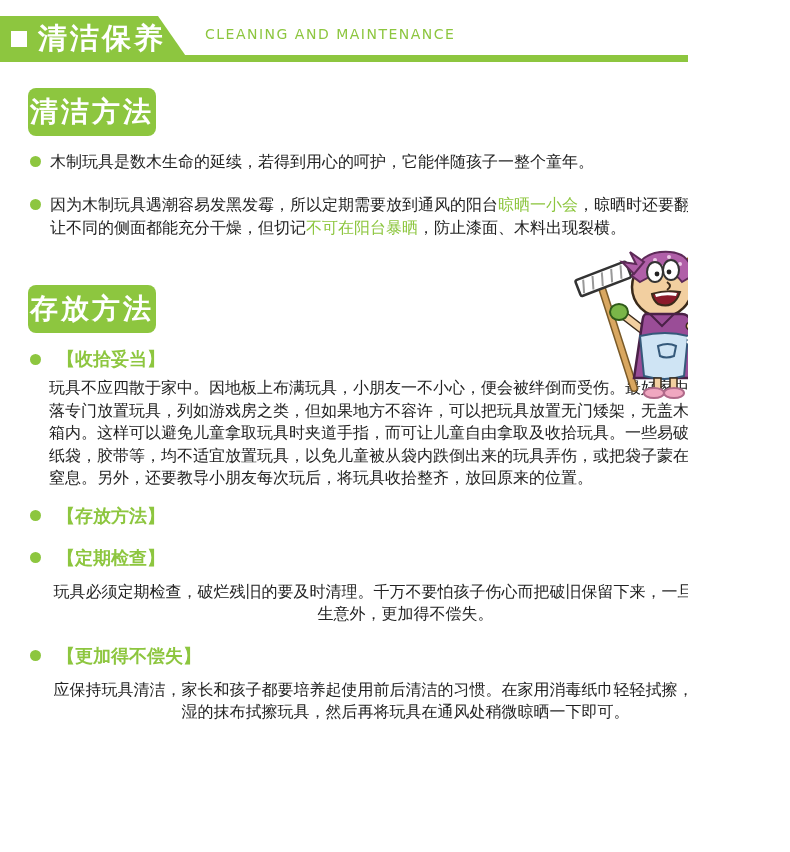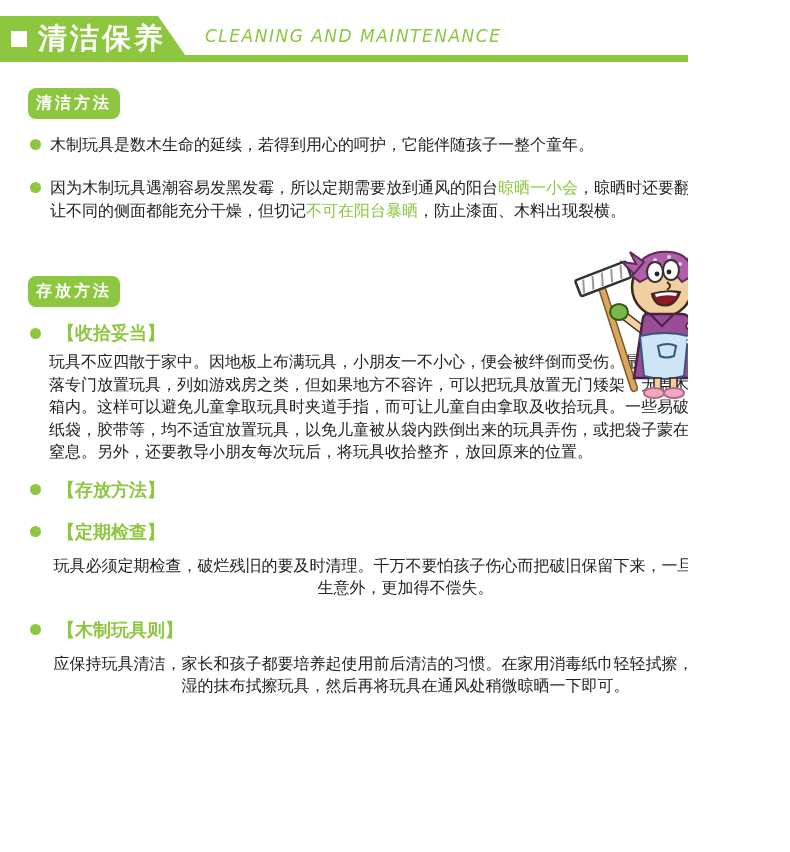--- a/index.html
+++ b/index.html
@@ -15,32 +15,32 @@
     position:absolute; left:0; top:16px; width:190px; height:46px;
     background:#8dc63f;
     clip-path:polygon(0 0,158px 0,190px 100%,0 100%);
     display:flex; align-items:center; gap:11px;
     padding-left:11px; box-sizing:border-box;
   }
   .banner-sq { width:16px; height:16px; background:#ffffff; }
   .banner-cn { font-size:29px; font-weight:bold; color:#ffffff; letter-spacing:3px; white-space:nowrap; }
   .header-en {
     position:absolute; left:205px; top:26px;
-    font-size:17px; color:#8dc63f; letter-spacing:1.5px; white-space:nowrap;font-style:italic;
+    font-size:14px; color:#8dc63f; letter-spacing:1.5px; white-space:nowrap;
   }
   .header-rule { position:absolute; left:0; bottom:0; width:100%; height:7px; background:#8dc63f; }
   
   .badge {
     display:inline-block; margin-left:28px;
     background:#8dc63f; color:#ffffff;
-    font-size:16px; font-weight:bold; letter-spacing:3px;
-    padding:5px 8px; border-radius:8px;
+    font-size:28px; font-weight:bold; letter-spacing:3px;
+    padding:5px 2px; border-radius:8px;
   }
   .badge-1 { margin-top:26px; }
-  .badge-2 { margin-top:34px; }
+  .badge-2 { margin-top:26px; }
   
   .bullets { margin:14px 0 0 30px; width:732px; }
   .bullet-item { display:flex; gap:9px; margin-bottom:20px; }
   .bullet-item:nth-child(3) { margin-top:44px; }
   .dot {
     flex:0 0 11px; width:11px; height:11px; border-radius:50%;
     background:#8dc63f; margin-top:6px;
   }
   .bullet-text { margin:0; font-size:16px; line-height:23px; }
   .hl { color:#8dc63f; }
@@ -166,19 +166,19 @@
       <div class="sub">
         <div class="sub-title">
           <span class="dot"></span>
           <span>【定期检查】</span>
         </div>
         <p class="sub-body">玩具必须定期检查，破烂残旧的要及时清理。千万不要怕孩子伤心而把破旧保留下来，一旦因此而发生意外，更加得不偿失。</p>
       </div>
       <div class="sub">
         <div class="sub-title">
           <span class="dot"></span>
-          <span>【木制玩具则】</span>
+          <span>【更加得不偿失】</span>
         </div>
         <p class="sub-body">应保持玩具清洁，家长和孩子都要培养起使用前后清洁的习惯。在家用消毒纸巾轻轻拭擦，或者用微湿的抹布拭擦玩具，然后再将玩具在通风处稍微晾晒一下即可。</p>
       </div>
     </div>
 
 </div>
 
 </body></html>

